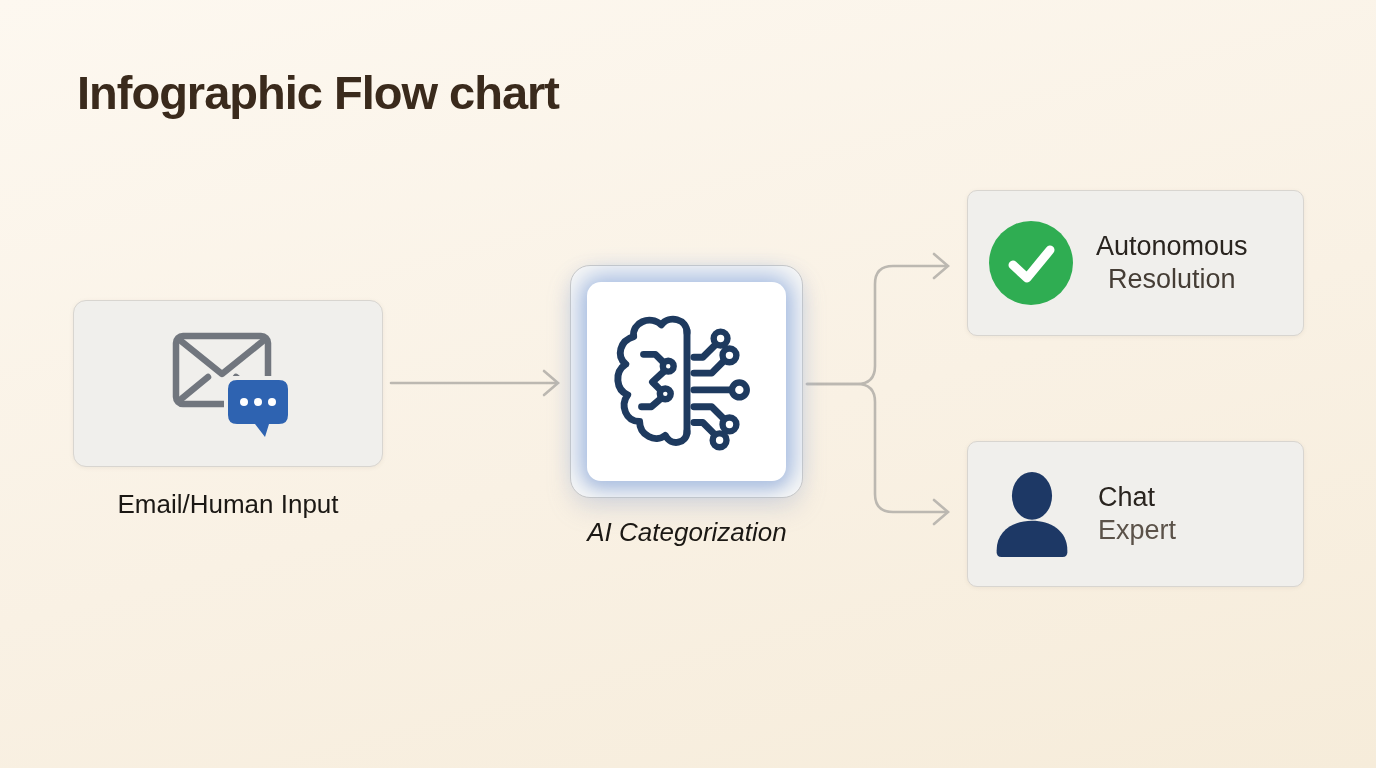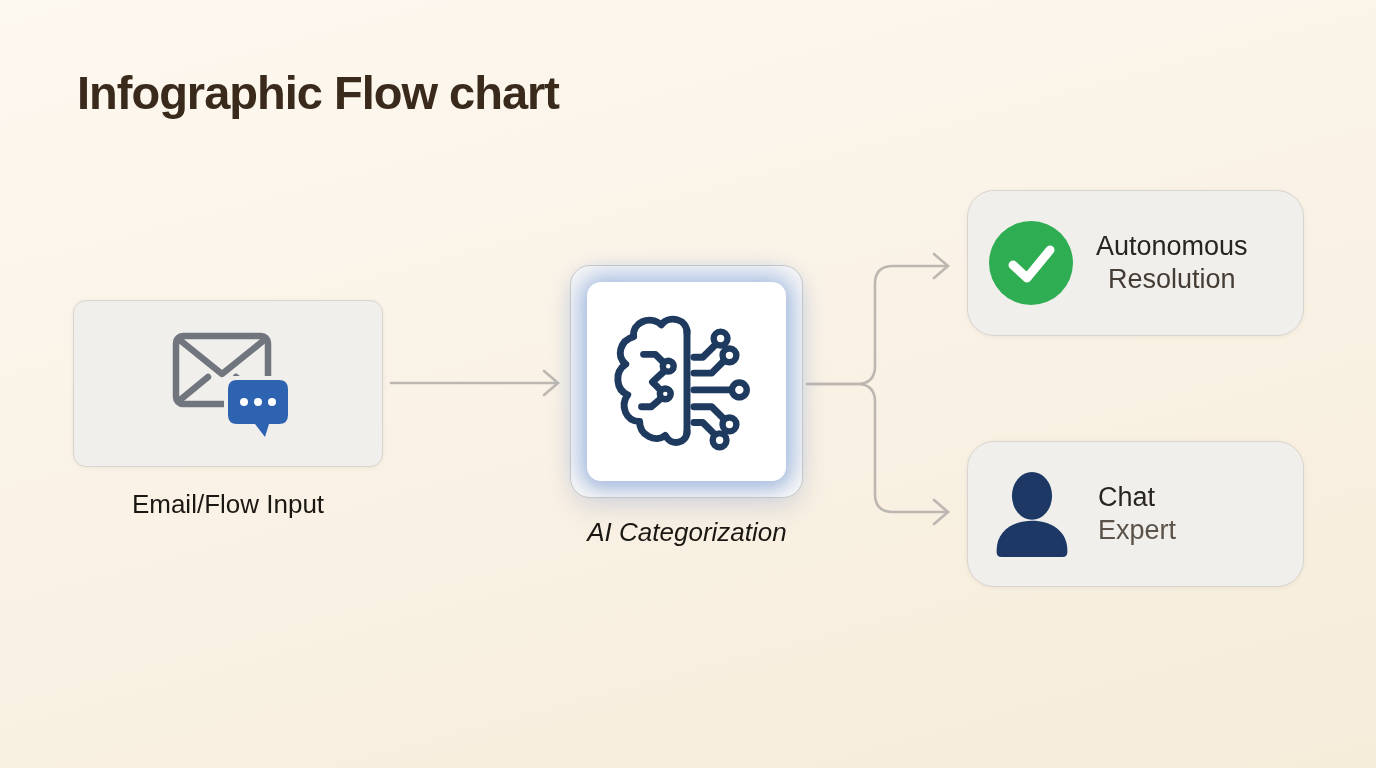--- a/index.html
+++ b/index.html
@@ -56,21 +56,21 @@
 
   
   .connector-svg{ position:absolute; left:0; top:0; pointer-events:none; }
   .flow-line{ fill:none; stroke:var(--arrow_gray); stroke-width:2.6; stroke-linecap:round; }
 
   
   .outcome-box{
     position:absolute; width:337px; height:146px; box-sizing:border-box;
     background:var(--box_fill);
     border:1.5px solid var(--box_border);
-    border-radius:27px;
+    border-radius:10px;
     box-shadow:0 1px 4px rgba(100,90,70,0.08);
     display:flex; align-items:center; gap:23px; padding-left:21px;
   }
   .outcome-top{ left:967px; top:190px; }
   .outcome-bottom{ left:967px; top:441px; }
   .outcome-text{ display:flex; flex-direction:column; line-height:33px; font-size:27px; }
   .line1{ color:var(--outcome_line1); font-weight:400; }
   .line2-resolution{ color:var(--resolution_color); font-weight:400;text-align:center; }
   .line2-expert{ color:var(--expert_color); font-weight:400; }
   .check-bg{ fill:var(--check_green); }
@@ -108,21 +108,21 @@
         <path class="envelope-stroke" d="M92,68 L64,45"></path>
       </svg>
       <svg class="bubble-svg" width="70" height="66" viewBox="0 0 70 66">
         <path class="bubble-halo" d="M13,4 H55 Q64,4 64,13 V39 Q64,48 55,48 H45 L41,61 L31,48 H13 Q4,48 4,39 V13 Q4,4 13,4 Z"></path>
         <circle class="bubble-dot" cx="20" cy="26" r="4"></circle>
         <circle class="bubble-dot" cx="34" cy="26" r="4"></circle>
         <circle class="bubble-dot" cx="48" cy="26" r="4"></circle>
       </svg>
     </div>
   </div>
-  <div class="node-label input-label">Email/Flow Input</div>
+  <div class="node-label input-label">Email/Human Input</div>
 
   <div class="ai-outer">
     <div class="ai-card">
       <svg width="158" height="158" viewBox="0 0 160 160">
 
         <path class="brain-stroke" d="M80,28 L80,132"></path>
 
         <path class="brain-stroke" d="M80,30
           C80,16 62,12 54,22
           C42,12 24,20 26,34

